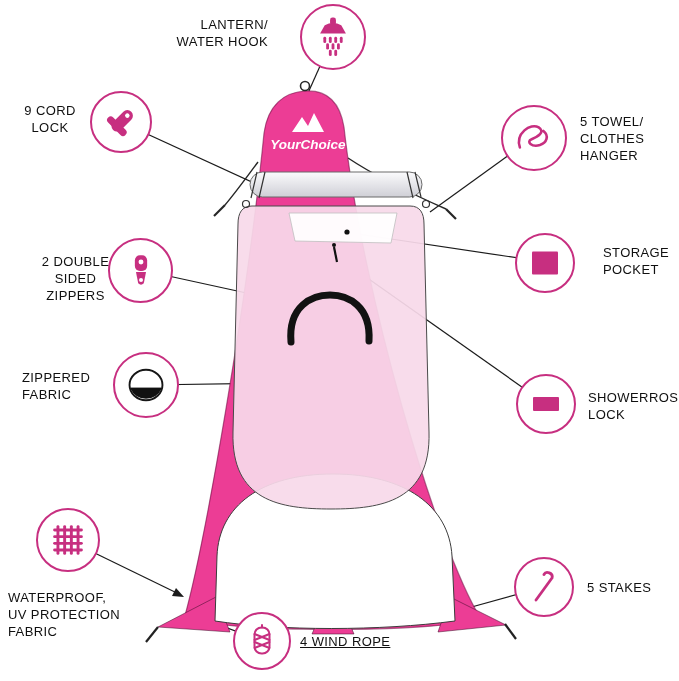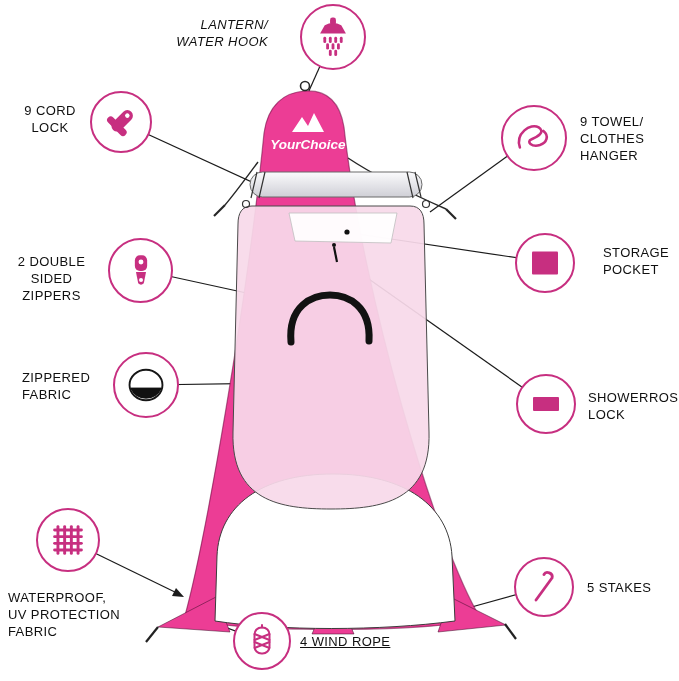--- a/index.html
+++ b/index.html
@@ -16,21 +16,21 @@
   .callout-circle{
     position:absolute;border-radius:50%;background:#fff;
     border:2.5px solid var(--magenta);box-sizing:border-box;
     display:flex;align-items:center;justify-content:center;
     z-index:2;
   }
   .label{
     position:absolute;font-size:13px;line-height:17px;letter-spacing:.4px;
     white-space:pre-line;color:#101010;z-index:2;
   }
-  .ta-r{text-align:right;font-style:italic;} .ta-c{text-align:center;} .ta-l{text-align:left;}
+  .ta-r{text-align:right;} .ta-c{text-align:center;} .ta-l{text-align:left;}
 </style>
 </head>
 <body>
 
 <div class="canvas">
 
   <svg class="scene" width="679" height="681" viewBox="0 0 679 681">
     <defs>
       <linearGradient id="rollGrad" x1="0" y1="0" x2="0" y2="1">
         <stop offset="0" stop-color="#fbfbfd"></stop>
@@ -129,33 +129,33 @@
     </svg>
   </div>
   <div class="label ta-c" style="left:14px;top:102px;width:72px;">9 CORD
 LOCK</div>
 
   <div class="callout-circle" style="left:501px;top:105px;width:66px;height:66px;">
     <svg width="40" height="40" viewBox="-17 -17 34 34">
       <path d="M-12,8 C-16,-4 -3,-13 4,-9 C10,-5 3,-1 -2,1 C-7,3 -2,8 5,6 C11,4 13,-2 8,-6" fill="none" stroke="var(--magenta,#c72f80)" stroke-width="2.2" stroke-linecap="round"></path>
     </svg>
   </div>
-  <div class="label ta-l" style="left:580px;top:113px;width:95px;">9 TOWEL/
+  <div class="label ta-l" style="left:580px;top:113px;width:95px;">5 TOWEL/
 CLOTHES
 HANGER</div>
 
   <div class="callout-circle" style="left:108px;top:238px;width:65px;height:65px;">
     <svg width="38" height="38" viewBox="-17 -17 34 34">
       <rect x="-5.5" y="-14" width="11" height="14" rx="4.5" fill="var(--magenta,#c72f80)"></rect>
       <circle cx="0" cy="-8" r="2.2" fill="#ffffff"></circle>
       <path d="M-4.5,1 L4.5,1 L2.5,11 Q0,13.5 -2.5,11 Z" fill="var(--magenta,#c72f80)"></path>
       <circle cx="0" cy="8" r="1.8" fill="#ffffff"></circle>
     </svg>
   </div>
-  <div class="label ta-c" style="left:0px;top:253px;width:103px;">2 DOUBLE
+  <div class="label ta-c" style="left:0px;top:253px;width:103px;padding-left:24px;">2 DOUBLE
 SIDED ZIPPERS</div>
 
   <div class="callout-circle" style="left:515px;top:233px;width:60px;height:60px;">
     <svg width="34" height="34" viewBox="-17 -17 34 34">
       <rect x="-13" y="-11.5" width="26" height="23" rx="1" fill="var(--magenta,#c72f80)"></rect>
     </svg>
   </div>
   <div class="label ta-l" style="left:555px;top:244px;width:90px;margin-left:48px;">STORAGE
 POCKET</div>
 

